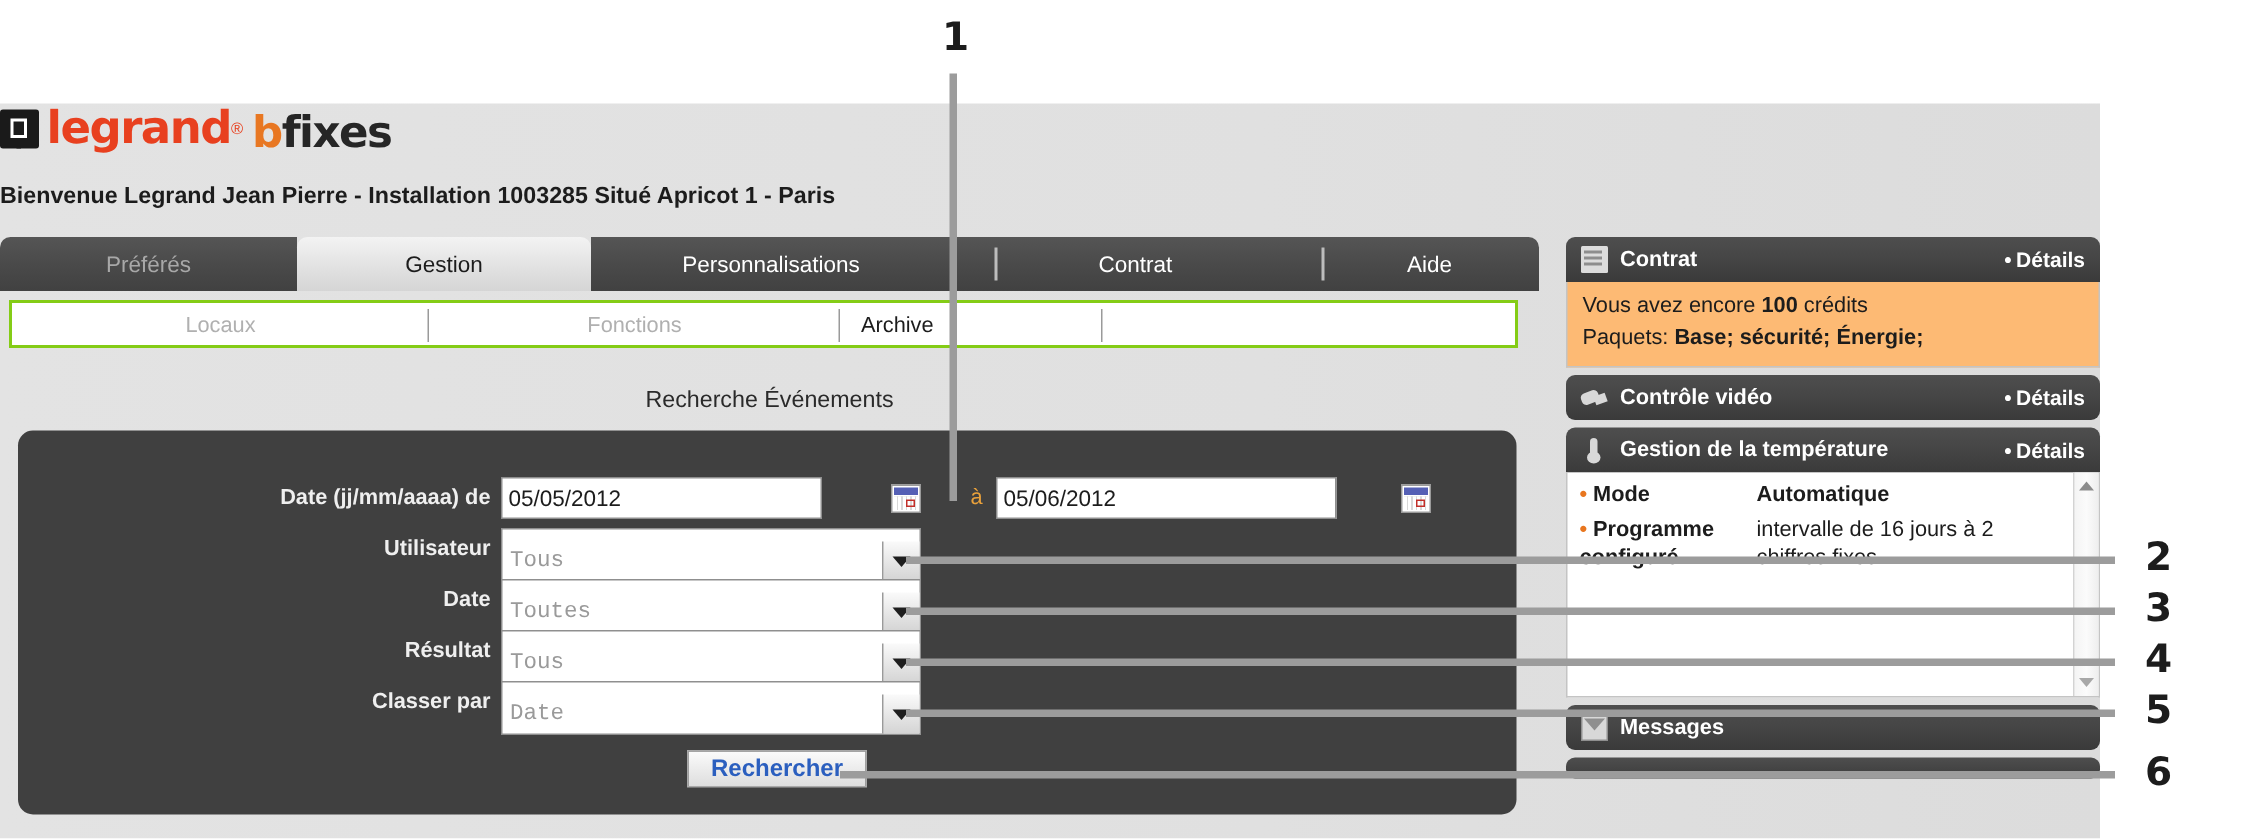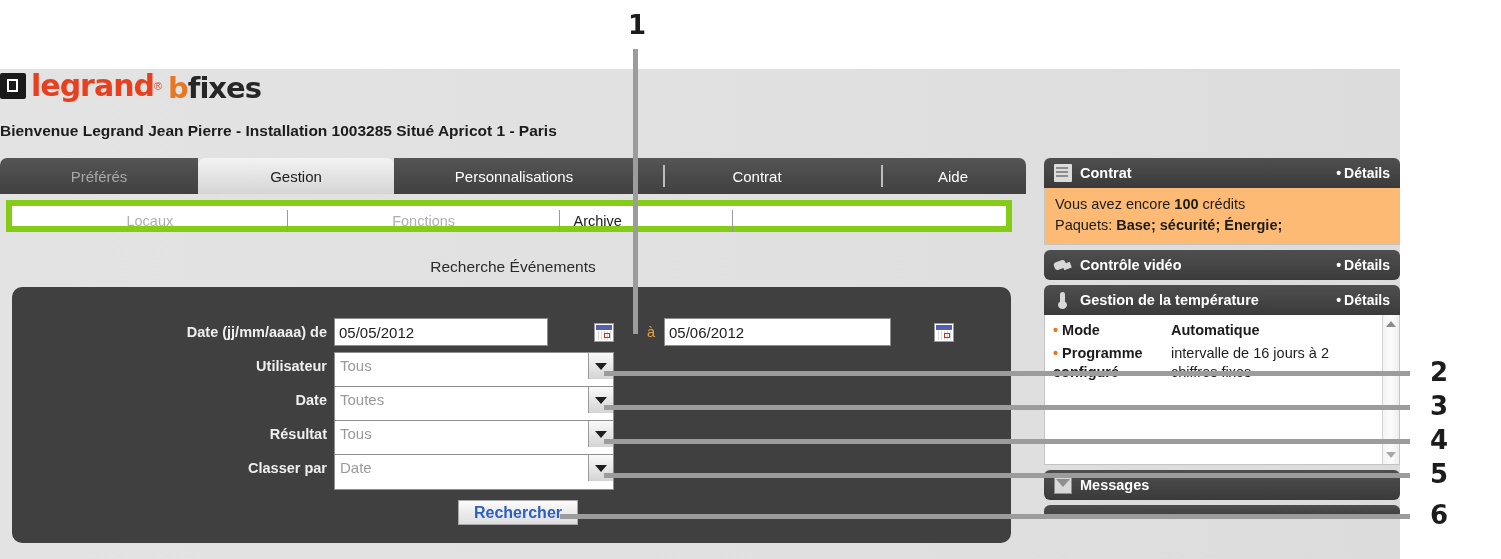--- a/index.html
+++ b/index.html
@@ -73,21 +73,21 @@
   }
   .tab:first-child{border-radius:7px 0 0 0;}
   .tab-sep{
     position:absolute;left:0;top:7px;width:2px;height:22px;background:#bdbdbd;
   }
   .tab-gapline{position:absolute;left:0px;top:0;width:2px;height:36px;background:#ffffff;}
 
   
   .subbar{
     position:absolute;left:6px;top:200px;width:1006px;height:32px;
-    background:#ffffff;border:6px solid #84cc16;box-sizing:border-box;display:flex;
+    background:#ffffff;border:2px solid #84cc16;box-sizing:border-box;display:flex;
   }
   .subtab{
     position:relative;display:flex;align-items:center;justify-content:center;
     font-size:14.5px;color:#b0b0b0;height:30px;box-sizing:border-box;
   }
   .subtab.active{color:#1c1c1c;justify-content:flex-start;padding-left:14px;}
   .subtab-sep{position:absolute;right:0;top:4px;width:1px;height:22px;background:#9a9a9a;}
 
   
   .section-title{
@@ -118,21 +118,21 @@
   .cal-ico .cal-grid{position:absolute;left:1px;top:7px;right:1px;bottom:1px;
     background:
       repeating-linear-gradient(to right,#ffffff 0 2px,#d8d8d8 2px 3px),
       repeating-linear-gradient(to bottom,#ffffff 0 2px,#d8d8d8 2px 3px);
     background-color:#f2f2f2;
   }
   .cal-ico .cal-dot{position:absolute;right:3px;bottom:3px;width:6px;height:5px;border:1px solid #c2302a;box-sizing:border-box;}
 
   .sel{
     position:absolute;height:36px;background:#ffffff;border:1px solid #8f8f8f;
-    box-sizing:border-box;display:flex;align-items:flex-start;
+    box-sizing:border-box;display:flex;align-items:flex-end;font-family:Liberation Mono, monospace;
   }
   .sel-val{flex:1;font-size:15px;color:#9a9a9a;padding-left:5px;line-height:26px;}
   .sel-btn{
     width:24px;height:26px;background:linear-gradient(to bottom,#fafafa,#d4d4d4);
     border-left:1px solid #9a9a9a;display:flex;align-items:center;justify-content:center;
   }
   .caret{width:0;height:0;border-left:6px solid transparent;border-right:6px solid transparent;
     border-top:7px solid #1e1e1e;}
 
   .search-btn{

